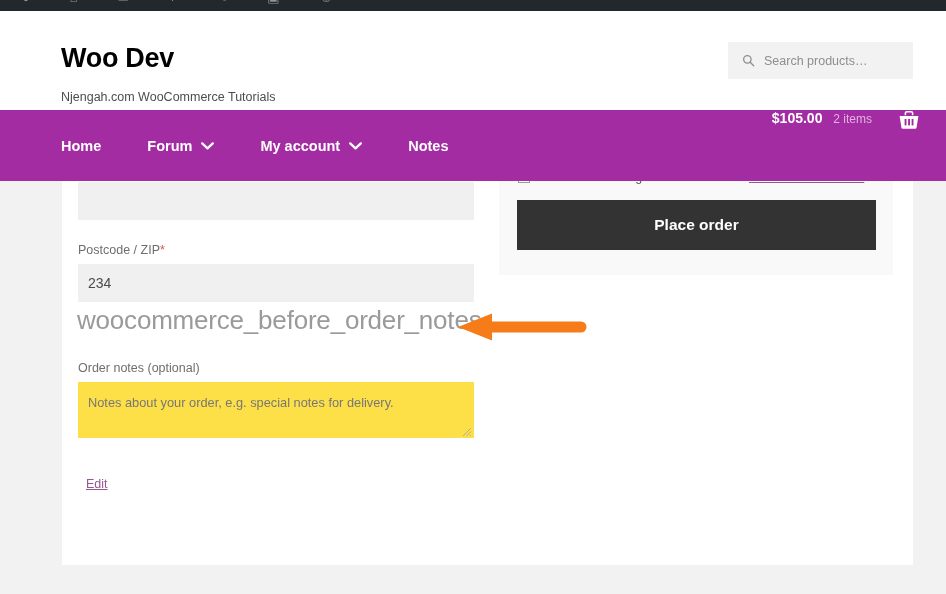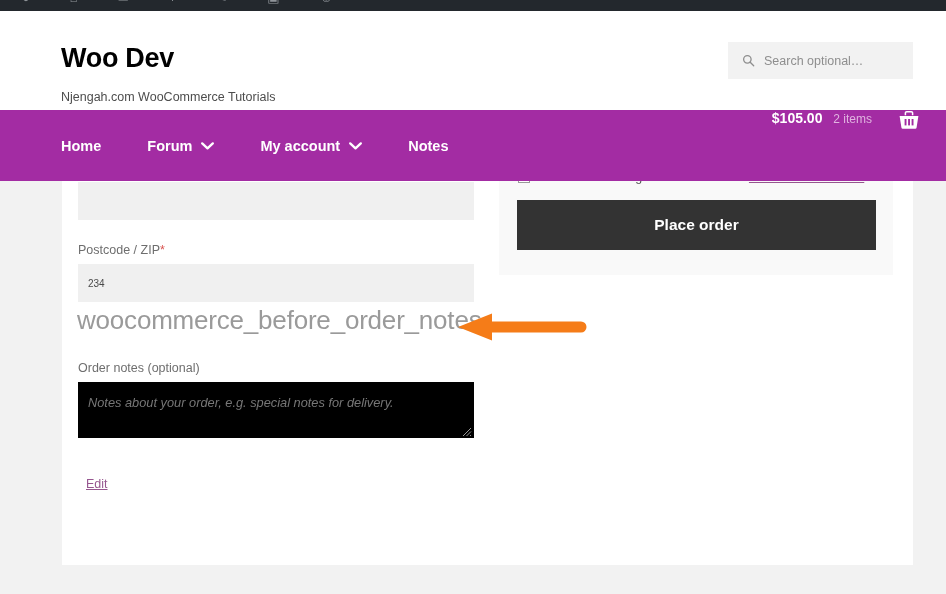--- a/index.html
+++ b/index.html
@@ -86,43 +86,43 @@
   
   .checkout-left { position: absolute; left: 8px; top: 0; width: 404px; }
   .field-label {
     font-size: 12.5px; color: #6e6e6e; line-height: 16px;
     margin-bottom: 6px; display: block;
   }
   .req { color: #d9534f; }
   .field-input {
     width: 396px; height: 38px;
     background: #f0f0f0; border: none;
-    font-size: 10px; color: #4a4a4a;
+    font-size: 14px; color: #4a4a4a;
     padding: 0 10px; display: flex; align-items: center;
   }
 
   .partial-input {
     position: absolute; left: 8px; top: 1px;
     width: 396px; height: 38px; background: #f0f0f0;
   }
 
   .postcode-block { position: absolute; left: 8px; top: 61px; }
 
   .hook-heading {
     position: absolute; left: 7px; top: 124px;
     font-size: 26px; color: #9a9a9a; font-weight: normal;
     letter-spacing: -0.2px; white-space: nowrap;
   }
 
   .notes-block { position: absolute; left: 8px; top: 179px; }
   .textarea-box {
     width: 396px; height: 56px;
-    background: #000000; position: relative;
+    background: #fde047; position: relative;
     padding: 12px 10px;
-    font-size: 12.8px; color: #777777; line-height: 17px; font-style: italic;
+    font-size: 12.8px; color: #777777; line-height: 17px;
   }
   .resize-grip {
     position: absolute; right: 2px; bottom: 1px;
     width: 11px; height: 11px;
   }
 
   .edit-link {
     position: absolute; left: 16px; top: 296px;
     font-size: 12.5px; color: #96568f;
   }
@@ -178,21 +178,21 @@
   <div class="brand">
     <div class="site-title">Woo Dev</div>
     <div class="site-tagline">Njengah.com WooCommerce Tutorials</div>
   </div>
 
   <div class="search-box">
     <svg class="mag" viewBox="0 0 16 16">
       <circle cx="6.6" cy="6.6" r="4.6" fill="none" stroke="#8e8e8e" stroke-width="1.6"></circle>
       <line x1="10.1" y1="10.1" x2="14.4" y2="14.4" stroke="#8e8e8e" stroke-width="1.6" stroke-linecap="round"></line>
     </svg>
-    <span class="placeholder">Search optional…</span>
+    <span class="placeholder">Search products…</span>
   </div>
 </header>
 
 <nav class="main-nav">
   <div class="nav-links">
 
     <div class="nav-item">
       <span>Home</span>
     </div>
 

